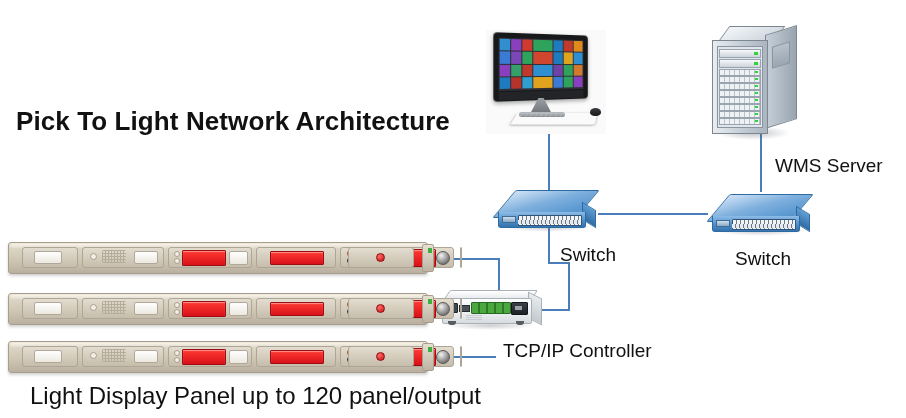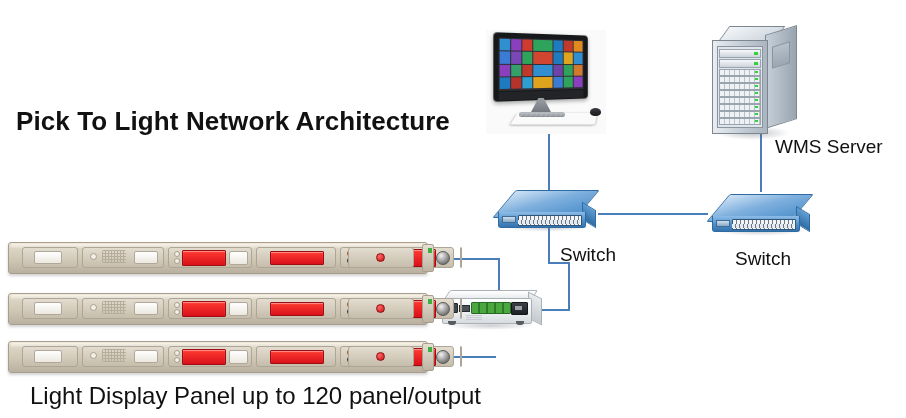--- a/index.html
+++ b/index.html
@@ -7,21 +7,21 @@
        font-family:"Liberation Sans","DejaVu Sans",sans-serif;color:#111;}
   .stage{position:absolute;inset:0;text-align:center;}
 
   
   .title{position:absolute;left:16px;top:106px;font-size:26px;font-weight:bold;
          letter-spacing:.1px;white-space:nowrap;}
   .caption{position:absolute;left:30px;top:382px;font-size:24px;white-space:nowrap;}
   .lbl{position:absolute;font-size:19px;white-space:nowrap;}
   #lbl-sw1{left:560px;top:244px;}
   #lbl-sw2{left:735px;top:248px;}
-  #lbl-wms{left:775px;top:136px;}
+  #lbl-wms{left:775px;top:155px;}
   #lbl-ctrl{left:503px;top:340px;}
 
   
   .ln{position:absolute;background:#4a7ebb;}
   .lnh{height:2px;} .lnv{width:2px;}
 
   
   .switch{position:absolute;width:104px;height:52px;}
   .sw-shadow{position:absolute;left:6px;top:34px;width:92px;height:12px;
              background:radial-gradient(ellipse at 50% 50%,rgba(90,100,115,.40),rgba(90,100,115,0) 70%);}
@@ -286,20 +286,21 @@
     <div class="ct-rj"></div>
     <div class="ct-usb"></div>
     <div class="ct-green"></div>
     <div class="ct-blk">
         <i></i>
       </div>
     <div class="ct-lbl"></div>
     <div class="ct-foot" style="left:10px;"></div>
     <div class="ct-foot" style="left:78px;"></div>
   </div>
+  <div class="lbl" id="lbl-ctrl">TCP/IP Controller</div>
 
   <div class="panel" id="panel-1" style="left:8px;top:240px;">
       <div class="pn-rail" style=""></div>
       <div class="mod" style="left:14px;width:54px;"></div>
       <div class="btn-w" style="left:26px;top:11px;width:26px;height:11px;"></div>
       <div class="mod" style="left:74px;width:80px;"></div>
       <div class="dot" style="left:82px;top:13px;width:5px;height:5px;background:#f2eee4;border:1px solid #a89f8e;"></div>
       <div class="grill" style="left:94px;top:10px;width:24px;height:13px;"></div>
       <div class="btn-w" style="left:126px;top:11px;width:22px;height:11px;"></div>
       <div class="mod" style="left:160px;width:82px;"></div>

